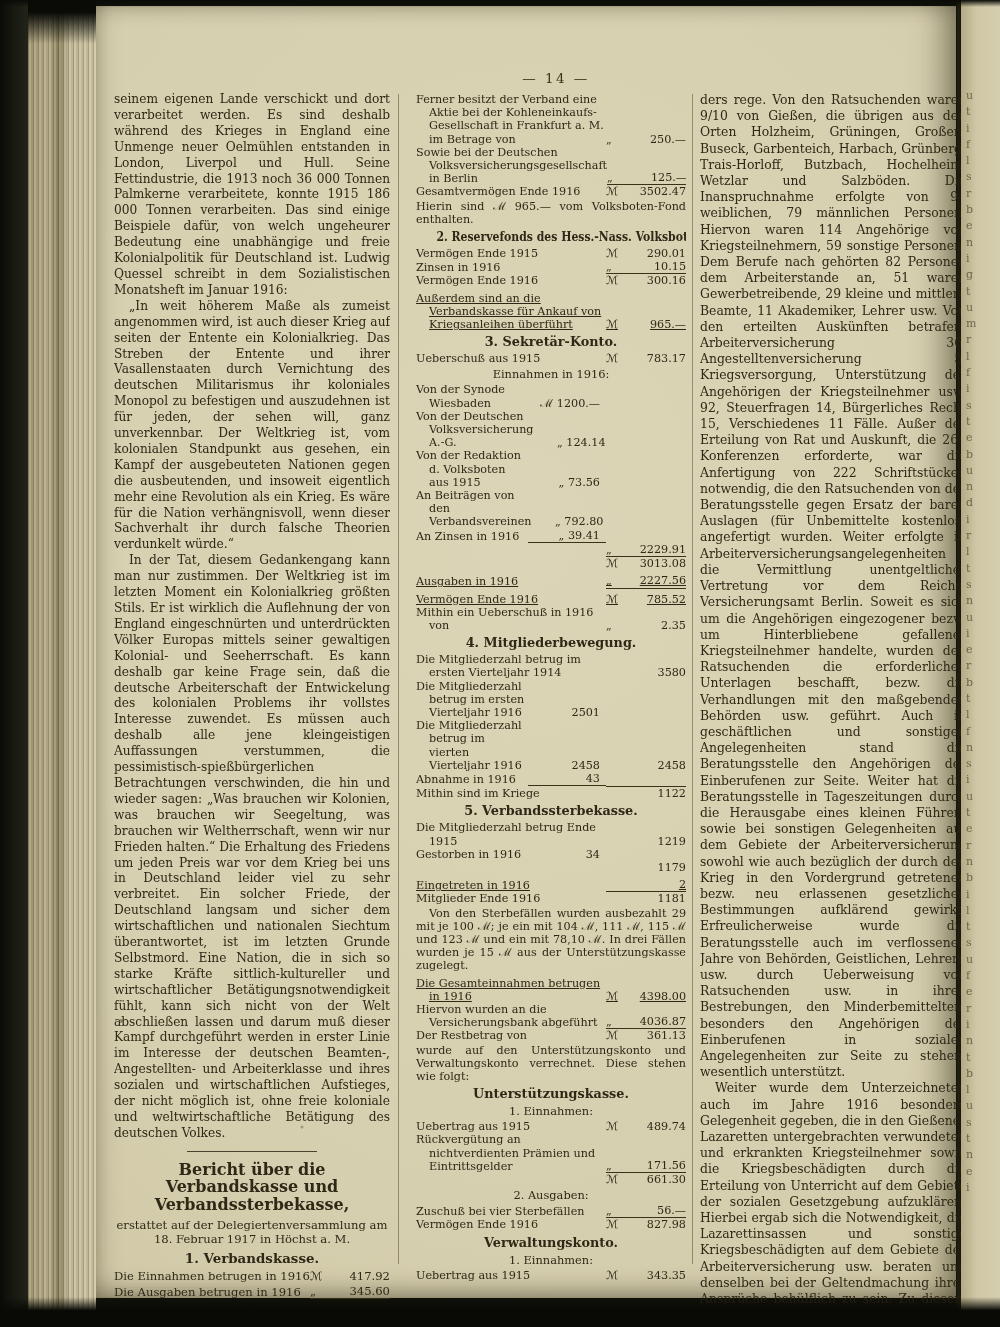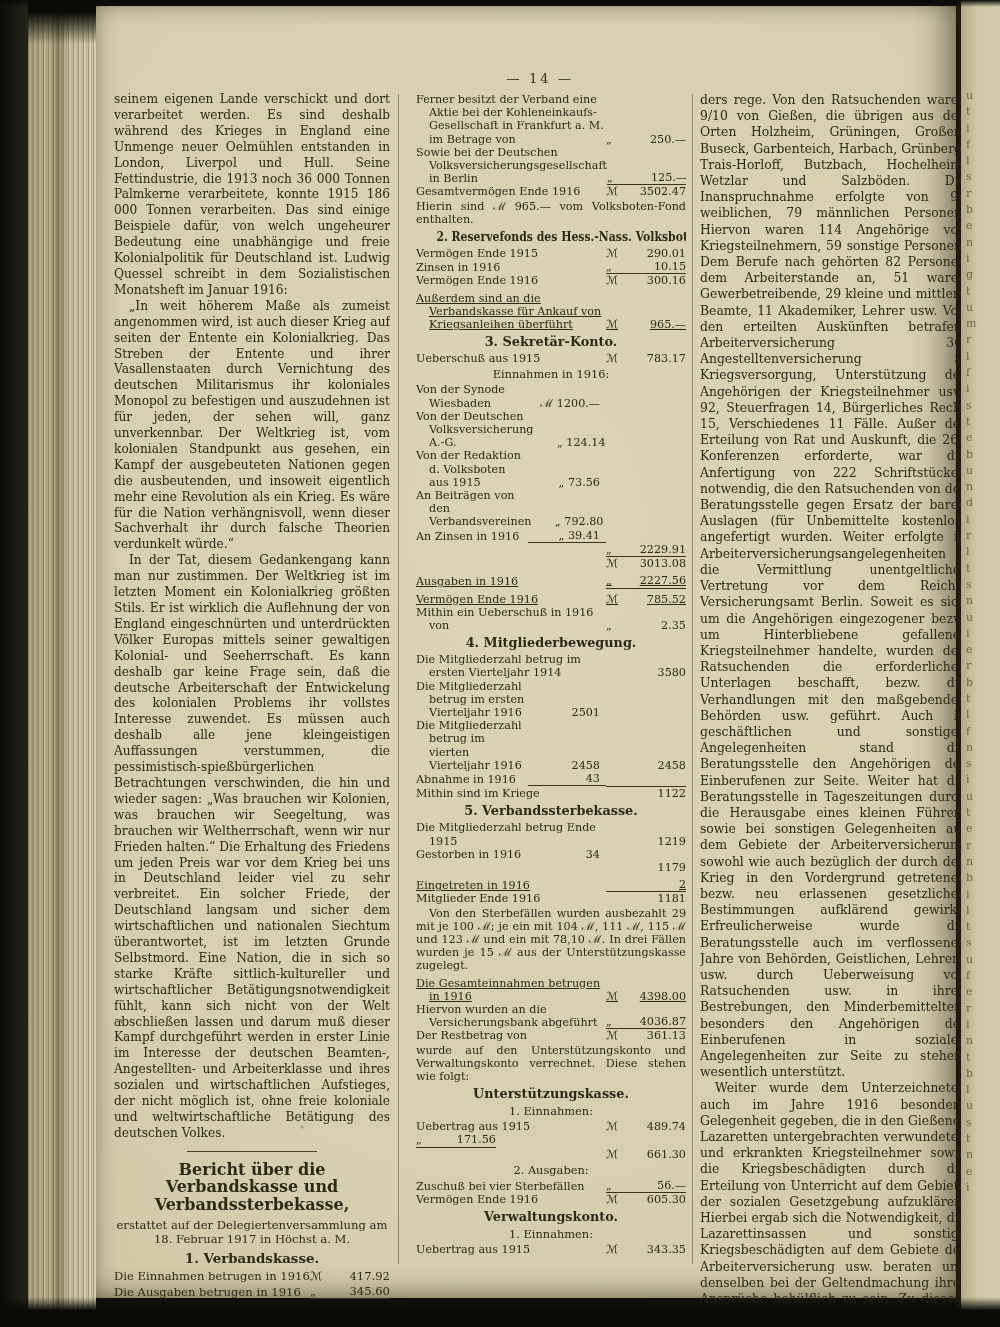--- a/index.html
+++ b/index.html
@@ -32,21 +32,21 @@
   .fragments{position:absolute;left:966px;top:88px;width:16px;height:1180px;overflow:hidden;
     font-size:11px;line-height:16.3px;color:rgba(55,46,25,.62);white-space:pre-line;}
   .topband{position:absolute;left:0;top:0;width:1000px;height:7px;
     background:linear-gradient(180deg,#0a0b07,rgba(10,11,7,0));}
   .bottomband{position:absolute;left:0;bottom:0;width:1000px;height:30px;
     background:linear-gradient(0deg,#090a06 55%,rgba(9,10,6,0));}
   .specks{position:absolute;left:0;top:0;width:2px;height:2px;border-radius:50%;
     box-shadow:24px 1014px 0 1px rgba(60,50,30,.45), 401px 318px 0 .5px rgba(60,50,30,.4),
                205px 1120px 0 .5px rgba(60,50,30,.35), 489px 905px 0 .5px rgba(60,50,30,.3);}
   
-  .pageno{position:absolute;top:64px;left:314px;width:260px;text-align:center;
+  .pageno{position:absolute;top:64px;left:330px;width:260px;text-align:center;
     font-size:13.5px;letter-spacing:.18em;color:#3a321d;}
   .col{position:absolute;top:86px;height:1212px;overflow:hidden;text-align:justify;}
   .col1{left:18px;width:276px;font-size:12.2px;line-height:15.9px;}
   .col2{left:320px;width:270px;font-size:11.2px;line-height:13.2px;}
   .col3{left:604px;width:266px;font-size:12.4px;line-height:16.2px;}
   .vrule{position:absolute;top:88px;height:1170px;width:1px;background:rgba(64,54,32,.45);}
   .vr1{left:302px}.vr2{left:596px}
   
   .blk-p{margin:0;}
   .blk-p.ind{text-indent:15px;}
@@ -368,20 +368,21 @@
       <div class="blk-h3">1. Einnahmen:</div>
       <div class="fintable">
         <div class="finrow">
           <span class="lbl">Uebertrag aus 1915</span>
           <span class="val">
             <span class="cur">ℳ</span>
             <span class="amt">489.74</span>
           </span>
         </div>
         <div class="finrow">
+          <span class="lbl">Rückvergütung an nichtverdienten Prämien und Eintrittsgelder</span>
           <span class="val u">
             <span class="cur">„</span>
             <span class="amt">171.56</span>
           </span>
         </div>
         <div class="finrow">
           <span class="lbl"></span>
           <span class="val">
             <span class="cur">ℳ</span>
             <span class="amt">661.30</span>
@@ -394,21 +395,21 @@
           <span class="lbl">Zuschuß bei vier Sterbefällen</span>
           <span class="val u">
             <span class="cur">„</span>
             <span class="amt">56.—</span>
           </span>
         </div>
         <div class="finrow">
           <span class="lbl">Vermögen Ende 1916</span>
           <span class="val">
             <span class="cur">ℳ</span>
-            <span class="amt">605.30</span>
+            <span class="amt">827.98</span>
           </span>
         </div>
       </div>
       <div class="blk-h2">Verwaltungskonto.</div>
       <div class="blk-h3">1. Einnahmen:</div>
       <div class="fintable">
         <div class="finrow">
           <span class="lbl">Uebertrag aus 1915</span>
           <span class="val">
             <span class="cur">ℳ</span>

